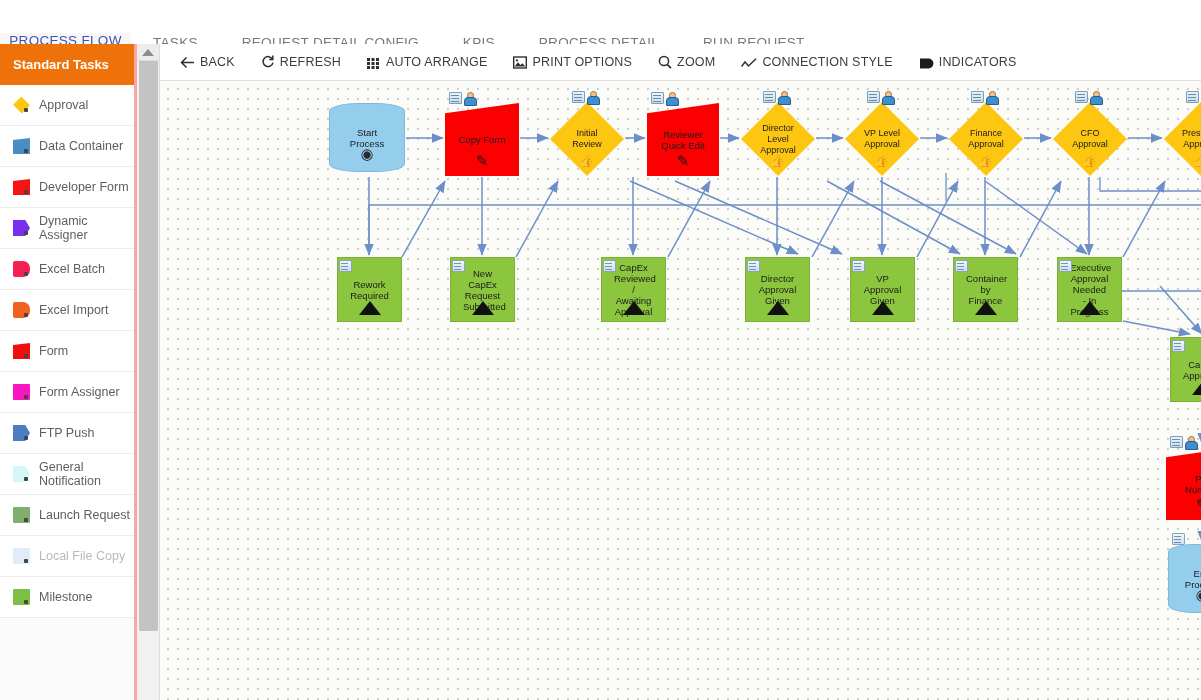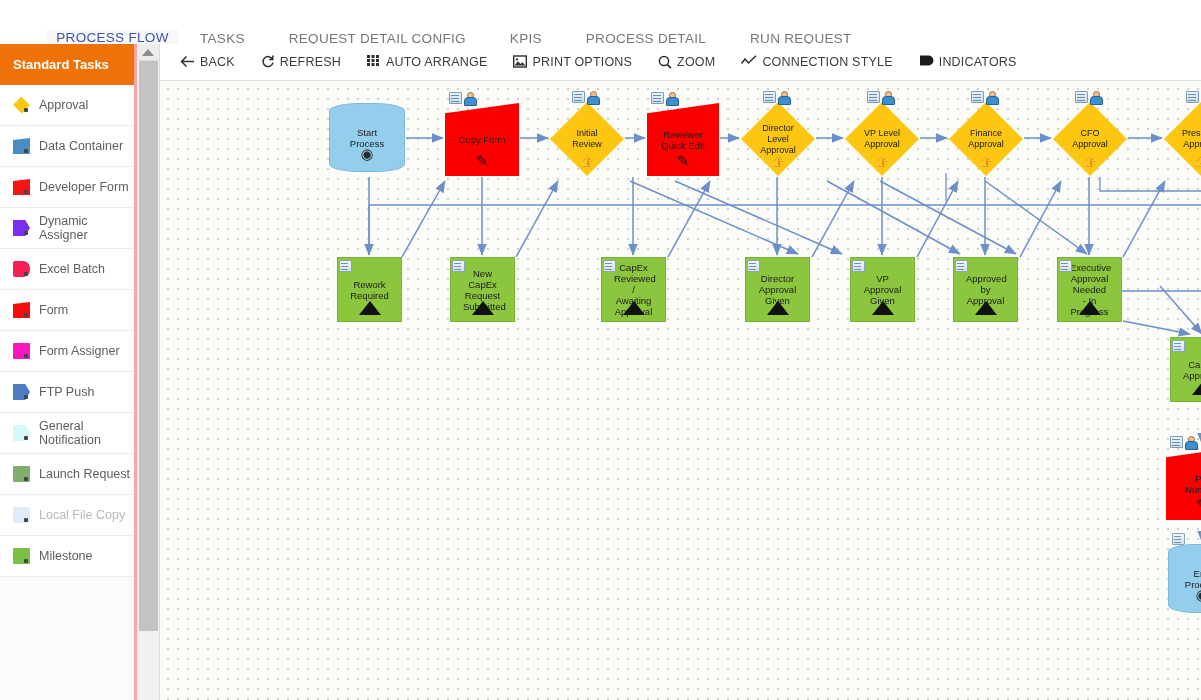--- a/index.html
+++ b/index.html
@@ -6,25 +6,25 @@
   html, body {
     margin: 0; padding: 0;
     width: 1201px; height: 700px;
     overflow: hidden;
     background: #ffffff;
     font-family: "Liberation Sans", sans-serif;
   }
 
   
   #tabbar {
-    position: absolute; top: 17px; left: 0;
+    position: absolute; top: 7px; left: 0;
     width: 1201px; height: 44px;
     background: #ffffff;
     border-bottom: 1px solid #e2e2e2;
-    display: flex; align-items: center; padding-left: 47px;
+    display: flex; align-items: flex-end;
   }
   .tab {
     display: flex; align-items: center; justify-content: center;
     padding: 0 22px;
     font-size: 13.5px;
     letter-spacing: .3px;
     color: #777777;
     cursor: pointer;
     position: relative;
     white-space: nowrap;
@@ -113,21 +113,21 @@
   
   #toolbar {
     position: absolute; top: 44px; left: 160px;
     width: 1041px; height: 37px;
     background: #ffffff;
     border-bottom: 1px solid #e0e0e0;
     display: flex; align-items: center;
     padding-left: 20px;
   }
   .tb-btn {
-    display: flex; align-items: flex-start;
+    display: flex; align-items: flex-end;
     margin-right: 26px;
     font-size: 12.5px;
     color: #3c3c3c;
     letter-spacing: .2px;
     cursor: pointer;
     white-space: nowrap;
   }
   .tb-ico { margin-right: 5px; display: inline-flex; align-items: center; }
 
   
@@ -284,20 +284,27 @@
           <span class="dot"></span>
         </span>
         <span>Dynamic Assigner</span>
       </div>
       <div class="pal-item">
         <span class="pal-icon">
           <span class="sh round" style="background: rgb(245, 32, 84);"></span>
           <span class="dot"></span>
         </span>
         <span>Excel Batch</span>
+      </div>
+      <div class="pal-item">
+        <span class="pal-icon">
+          <span class="sh round" style="background: rgb(242, 98, 30);"></span>
+          <span class="dot"></span>
+        </span>
+        <span>Excel Import</span>
       </div>
       <div class="pal-item">
         <span class="pal-icon">
           <span class="sh slant" style="background: rgb(243, 13, 13);"></span>
           <span class="dot"></span>
         </span>
         <span>Form</span>
       </div>
       <div class="pal-item">
         <span class="pal-icon">
@@ -594,21 +601,21 @@
       <div class="node n-mile" style="left: 690px; top: 176px; width: 65px; height: 65px;">
         <div class="lbl">VP Approval Given</div>
         <div class="glyph" style="bottom: 6px;">
           <div class="g-tri"></div>
         </div>
       </div>
       <div class="badge" style="left: 692px; top: 179px;">
         <span class="ico-mile"></span>
       </div>
       <div class="node n-mile" style="left: 793px; top: 176px; width: 65px; height: 65px;">
-        <div class="lbl">Approved by Approval</div>
+        <div class="lbl">Container by Finance</div>
         <div class="glyph" style="bottom: 6px;">
           <div class="g-tri"></div>
         </div>
       </div>
       <div class="badge" style="left: 795px; top: 179px;">
         <span class="ico-mile"></span>
       </div>
       <div class="node n-mile" style="left: 897px; top: 176px; width: 65px; height: 65px;">
         <div class="lbl">Executive Approval Needed - In Progress</div>
         <div class="glyph" style="bottom: 6px;">

